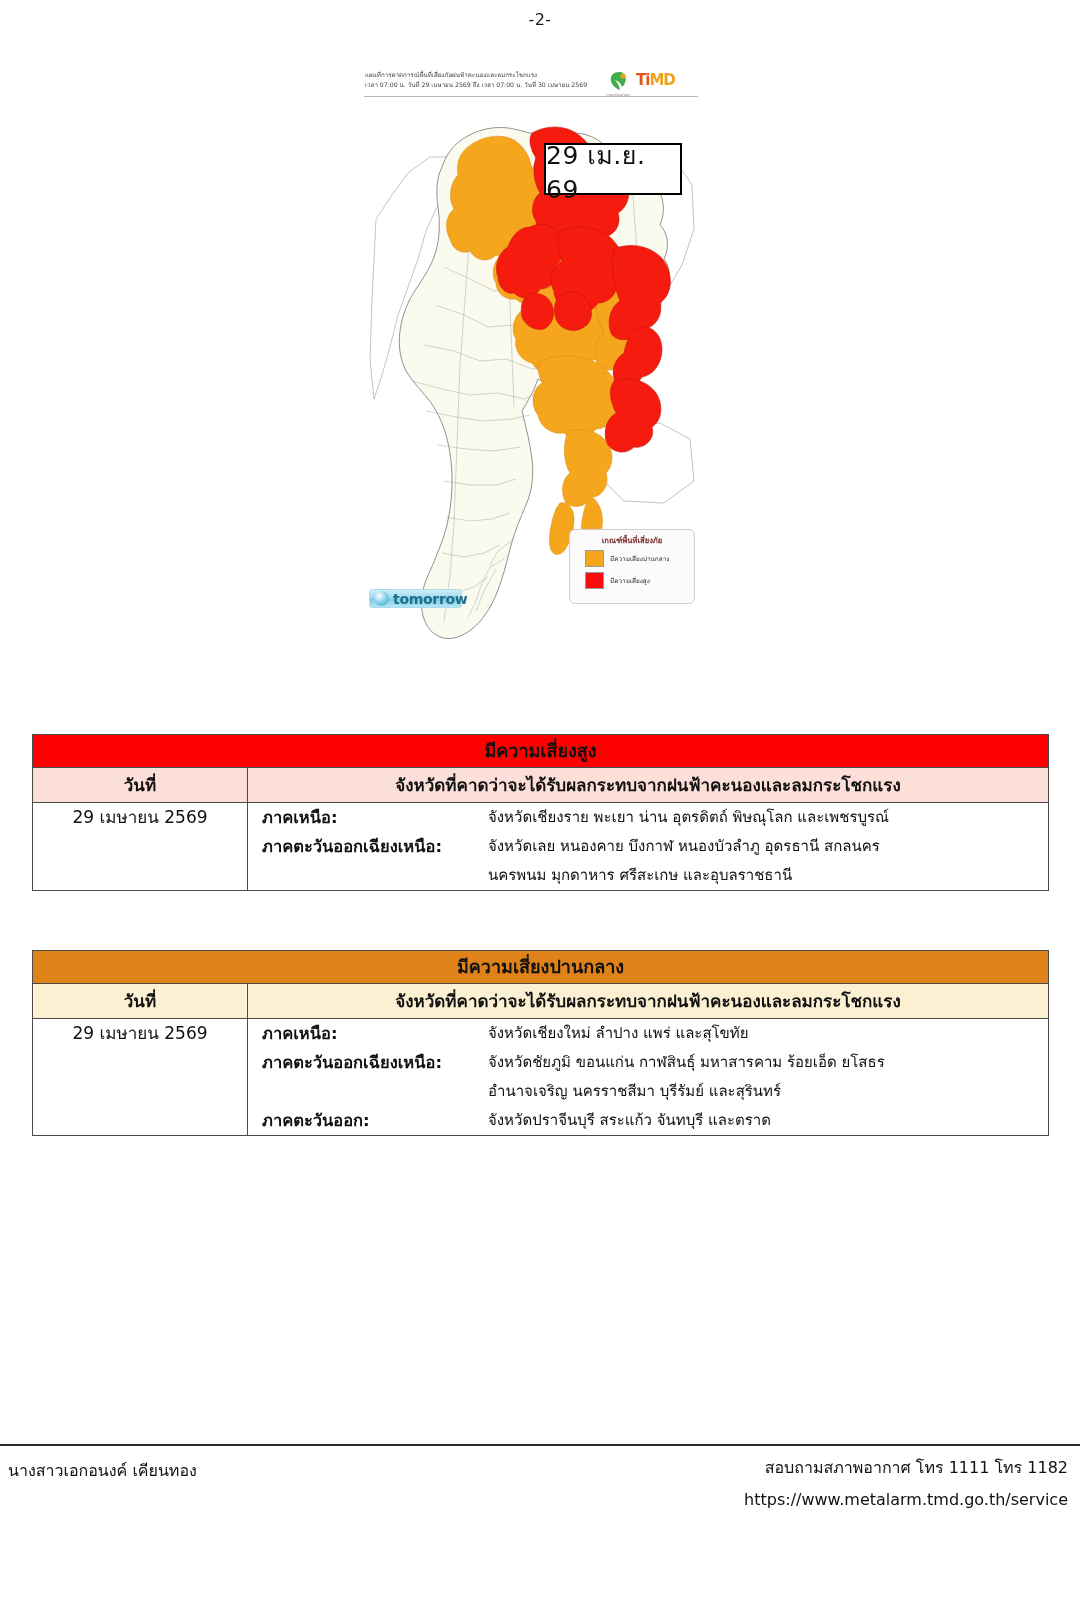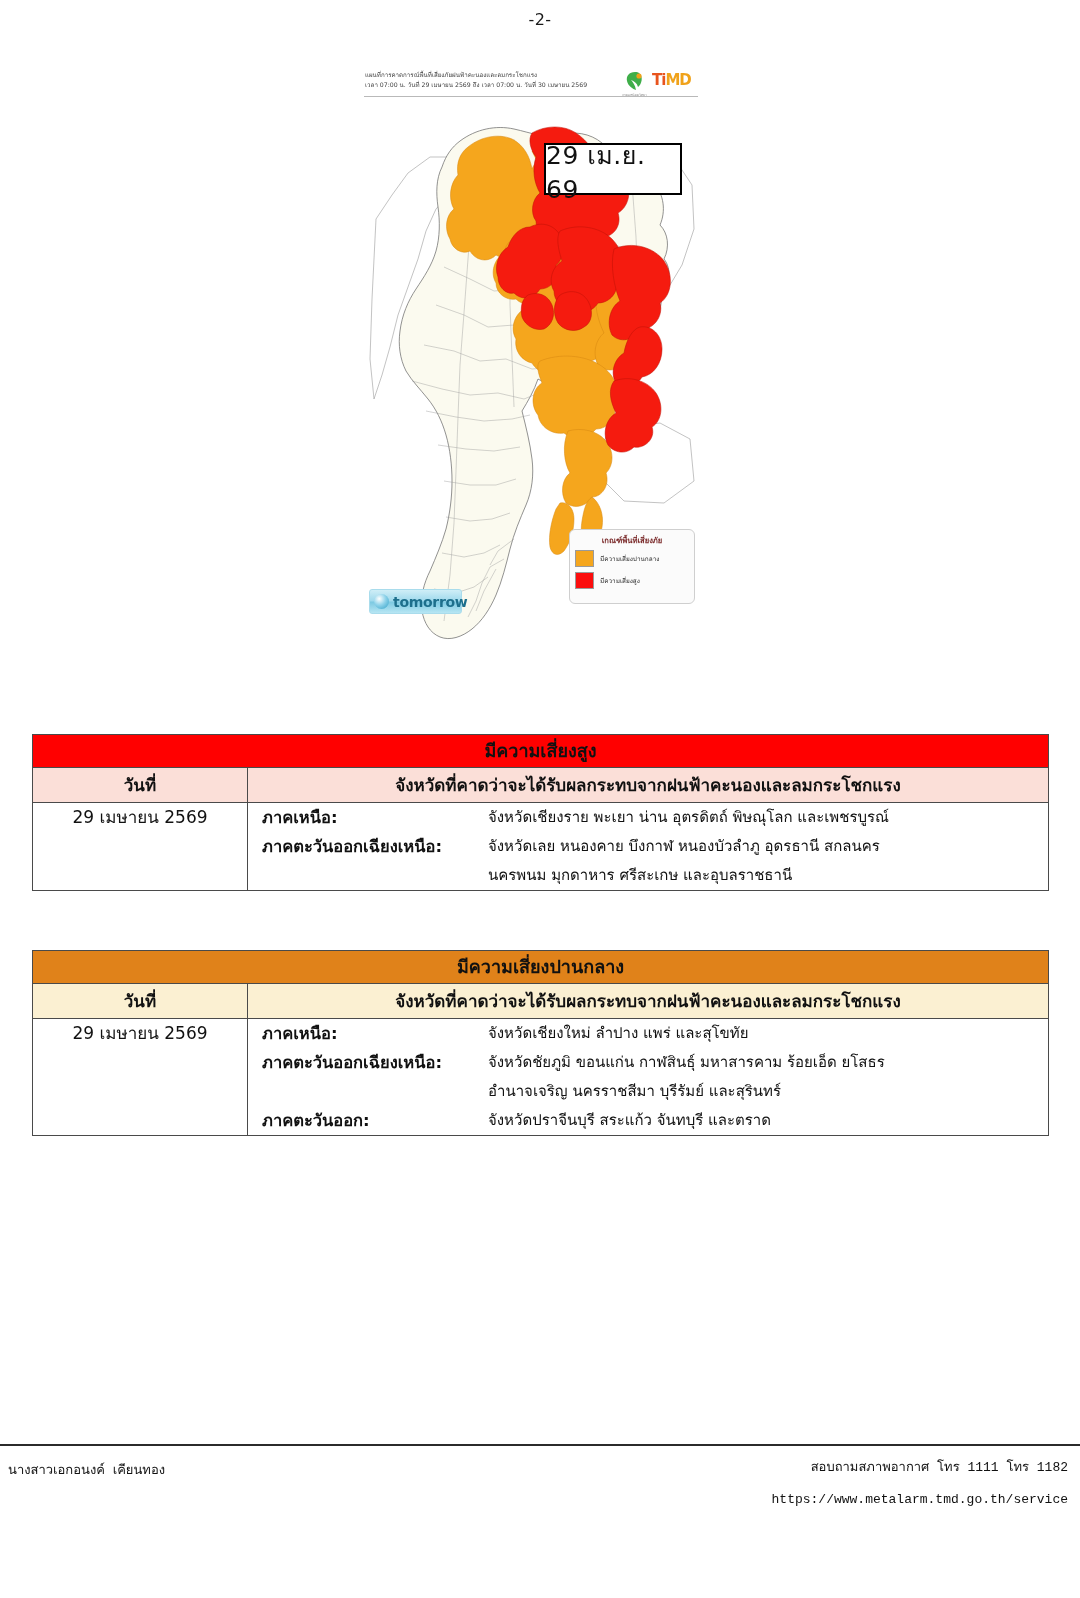--- a/index.html
+++ b/index.html
@@ -43,21 +43,21 @@
     left: 3px;
     top: 2px;
     width: 268px;
     font-size: 6.2px;
     line-height: 1.55;
     color: #3d3d3d;
     letter-spacing: 0px;
   }
   .map-logos {
     position: absolute;
-    right: 2px;
+    right: 18px;
     top: 0px;
     width: 76px;
     height: 30px;
   }
   .logo-leaf {
     position: absolute;
     left: 0px;
     top: 2px;
     width: 26px;
     height: 22px;
@@ -119,21 +119,21 @@
     letter-spacing: 0.5px;
     z-index: 5;
   }
 
   
   .map-tomorrow {
     position: absolute;
     left: 5px;
     top: 490px;
     width: 93px;
-    height: 25px;
+    height: 19px;
     border-radius: 3px;
     background: linear-gradient(180deg, #cfeef7 0%, #9fd9ec 48%, #7cc9e2 52%, #b7e6f3 100%);
     border: 1px solid #a9dcec;
     display: flex;
     align-items: center;
     padding-left: 4px;
     box-sizing: border-box;
     z-index: 5;
   }
   .tomorrow-globe {
@@ -155,21 +155,21 @@
   .map-legend {
     position: absolute;
     left: 205px;
     top: 430px;
     width: 126px;
     height: 75px;
     background: #fbfbfb;
     border: 1px solid #cfcfcf;
     border-radius: 6px;
     box-sizing: border-box;
-    padding: 4px 5px;
+    padding: 4px 15px;
     z-index: 5;
   }
   .legend-title {
     font-size: 7.6px;
     font-weight: bold;
     color: #7a2a2a;
     text-align: center;
     margin-bottom: 4px;
   }
   .legend-row {
@@ -277,24 +277,23 @@
     width: 500px;
   }
   .footer-right {
     position: absolute;
     right: 12px;
     top: 1452px;
     width: 520px;
     text-align: right;
   }
   .footer-line {
-    font-size: 13px;
+    font-size: 16px;
     line-height: 32px;
     color: #111;
-    font-family: Liberation Mono, monospace;
   }
 </style>
 </head>
 <body>
 
 <div class="page-number">-2-</div>
 
 <div class="map-figure">
 
   <div class="map-caption">

